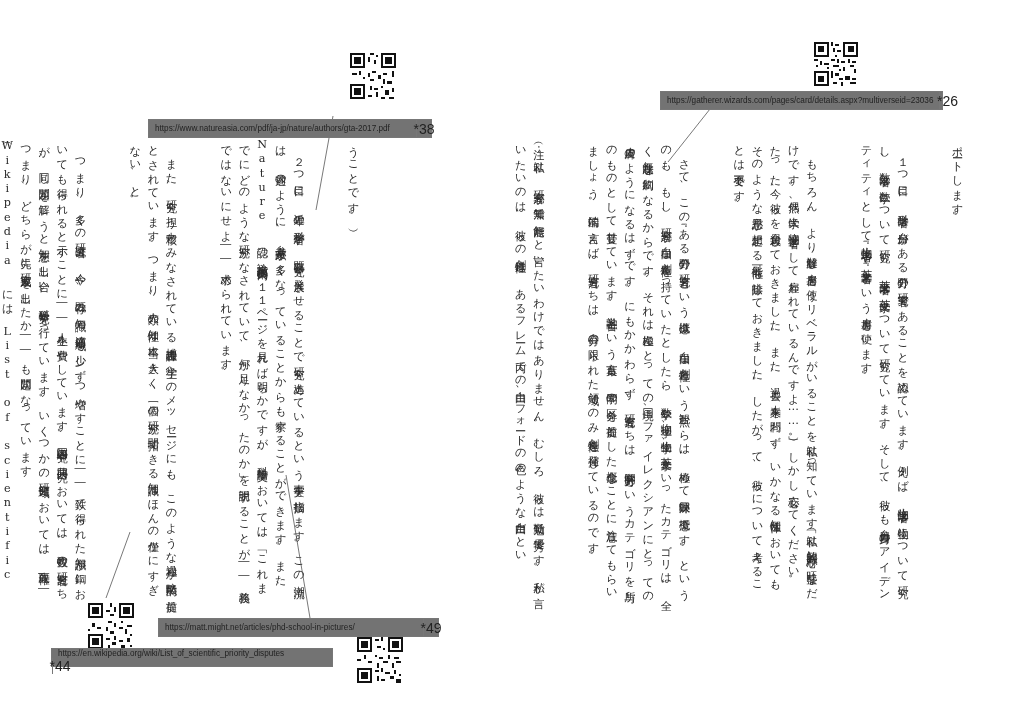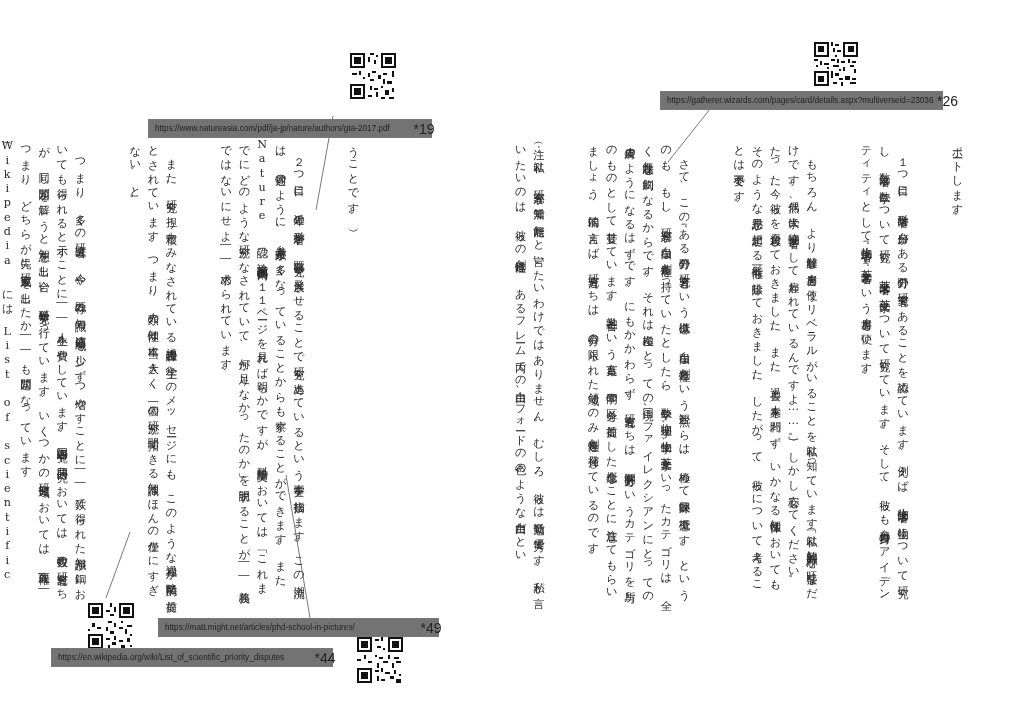--- a/index.html
+++ b/index.html
@@ -136,21 +136,21 @@
         <rect x="19" y="16" width="1" height="2"></rect>
       <rect x="8" y="19" width="2" height="1"></rect>
         <rect x="12" y="18" width="1" height="2"></rect>
         <rect x="14" y="20" width="2" height="1"></rect>
         <rect x="18" y="20" width="2" height="1"></rect>
     </g>
   </svg>
 </div>
 <div class="box" style="left:148px; top:100px; width:282px;margin-top:19px;">
   <span class="url">https://www.natureasia.com/pdf/ja-jp/nature/authors/gta-2017.pdf</span>
-  <span class="ref">*19</span>
+  <span class="ref">*38</span>
 </div>
 
 <div class="box" style="left:158px; top:618px; width:279px;text-align:right;">
   <span class="url">https://matt.might.net/articles/phd-school-in-pictures/</span>
   <span class="ref">*49</span>
 </div>
 <div class="qr" style="left:357px; top:637px; width:46px; height:46px;">
   <svg viewBox="0 0 21 21" shape-rendering="crispEdges">
     <rect width="21" height="21" fill="#fff"></rect>
     <g fill="#111">
@@ -224,16 +224,16 @@
         <rect x="12" y="15" width="1" height="2"></rect>
         <rect x="14" y="17" width="2" height="1"></rect>
         <rect x="18" y="16" width="1" height="2"></rect>
       <rect x="9" y="19" width="1" height="2"></rect>
         <rect x="11" y="18" width="2" height="1"></rect>
         <rect x="15" y="19" width="2" height="2"></rect>
         <rect x="19" y="19" width="1" height="1"></rect>
     </g>
   </svg>
 </div>
-<div class="box" style="left:51px; top:648px; width:280px;">
+<div class="box" style="left:51px; top:648px; width:280px;flex-direction:column;">
   <span class="url">https://en.wikipedia.org/wiki/List_of_scientific_priority_disputes</span>
   <span class="ref">*44</span>
 </div>
 
 </body></html>

